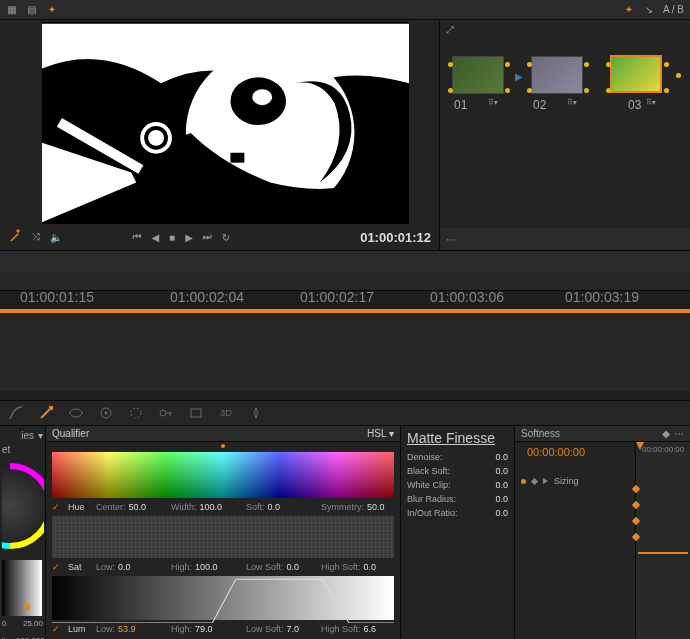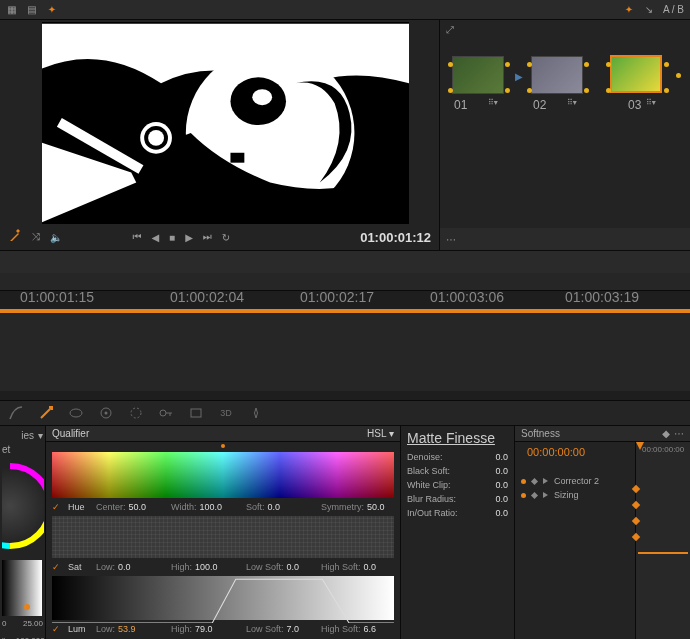--- a/index.html
+++ b/index.html
@@ -392,26 +392,20 @@
         <span class="btn-ico">◆</span>
         <span class="btn-ico">⋯</span>
       </span>
     </div>
     <div class="kf-tc">00:00:00:00</div>
     <div class="kf-sub">Master</div>
     <div class="kf-row">
         <span class="dot"></span>
         <span class="dia"></span>
         <span class="tri"></span>
-        <span>Corrector 2</span>
-      </div>
-    <div class="kf-row">
-        <span class="dot"></span>
-        <span class="dia"></span>
-        <span class="tri"></span>
         <span>Sizing</span>
       </div>
     <div class="kf-timeline">
       <div class="kf-play"><svg viewBox="0 0 8 10">
             <path d="M0 0 L8 0 L4 8 Z" fill="#e8831a"></path>
           </svg></div>
       <span class="kf-tc2">00:00:00:00</span>
       <div class="key-dia" style="top:44px;left:-3px"></div>
       <div class="key-dia" style="top:60px;left:-3px"></div>
       <div class="key-dia" style="top:76px;left:-3px"></div>

